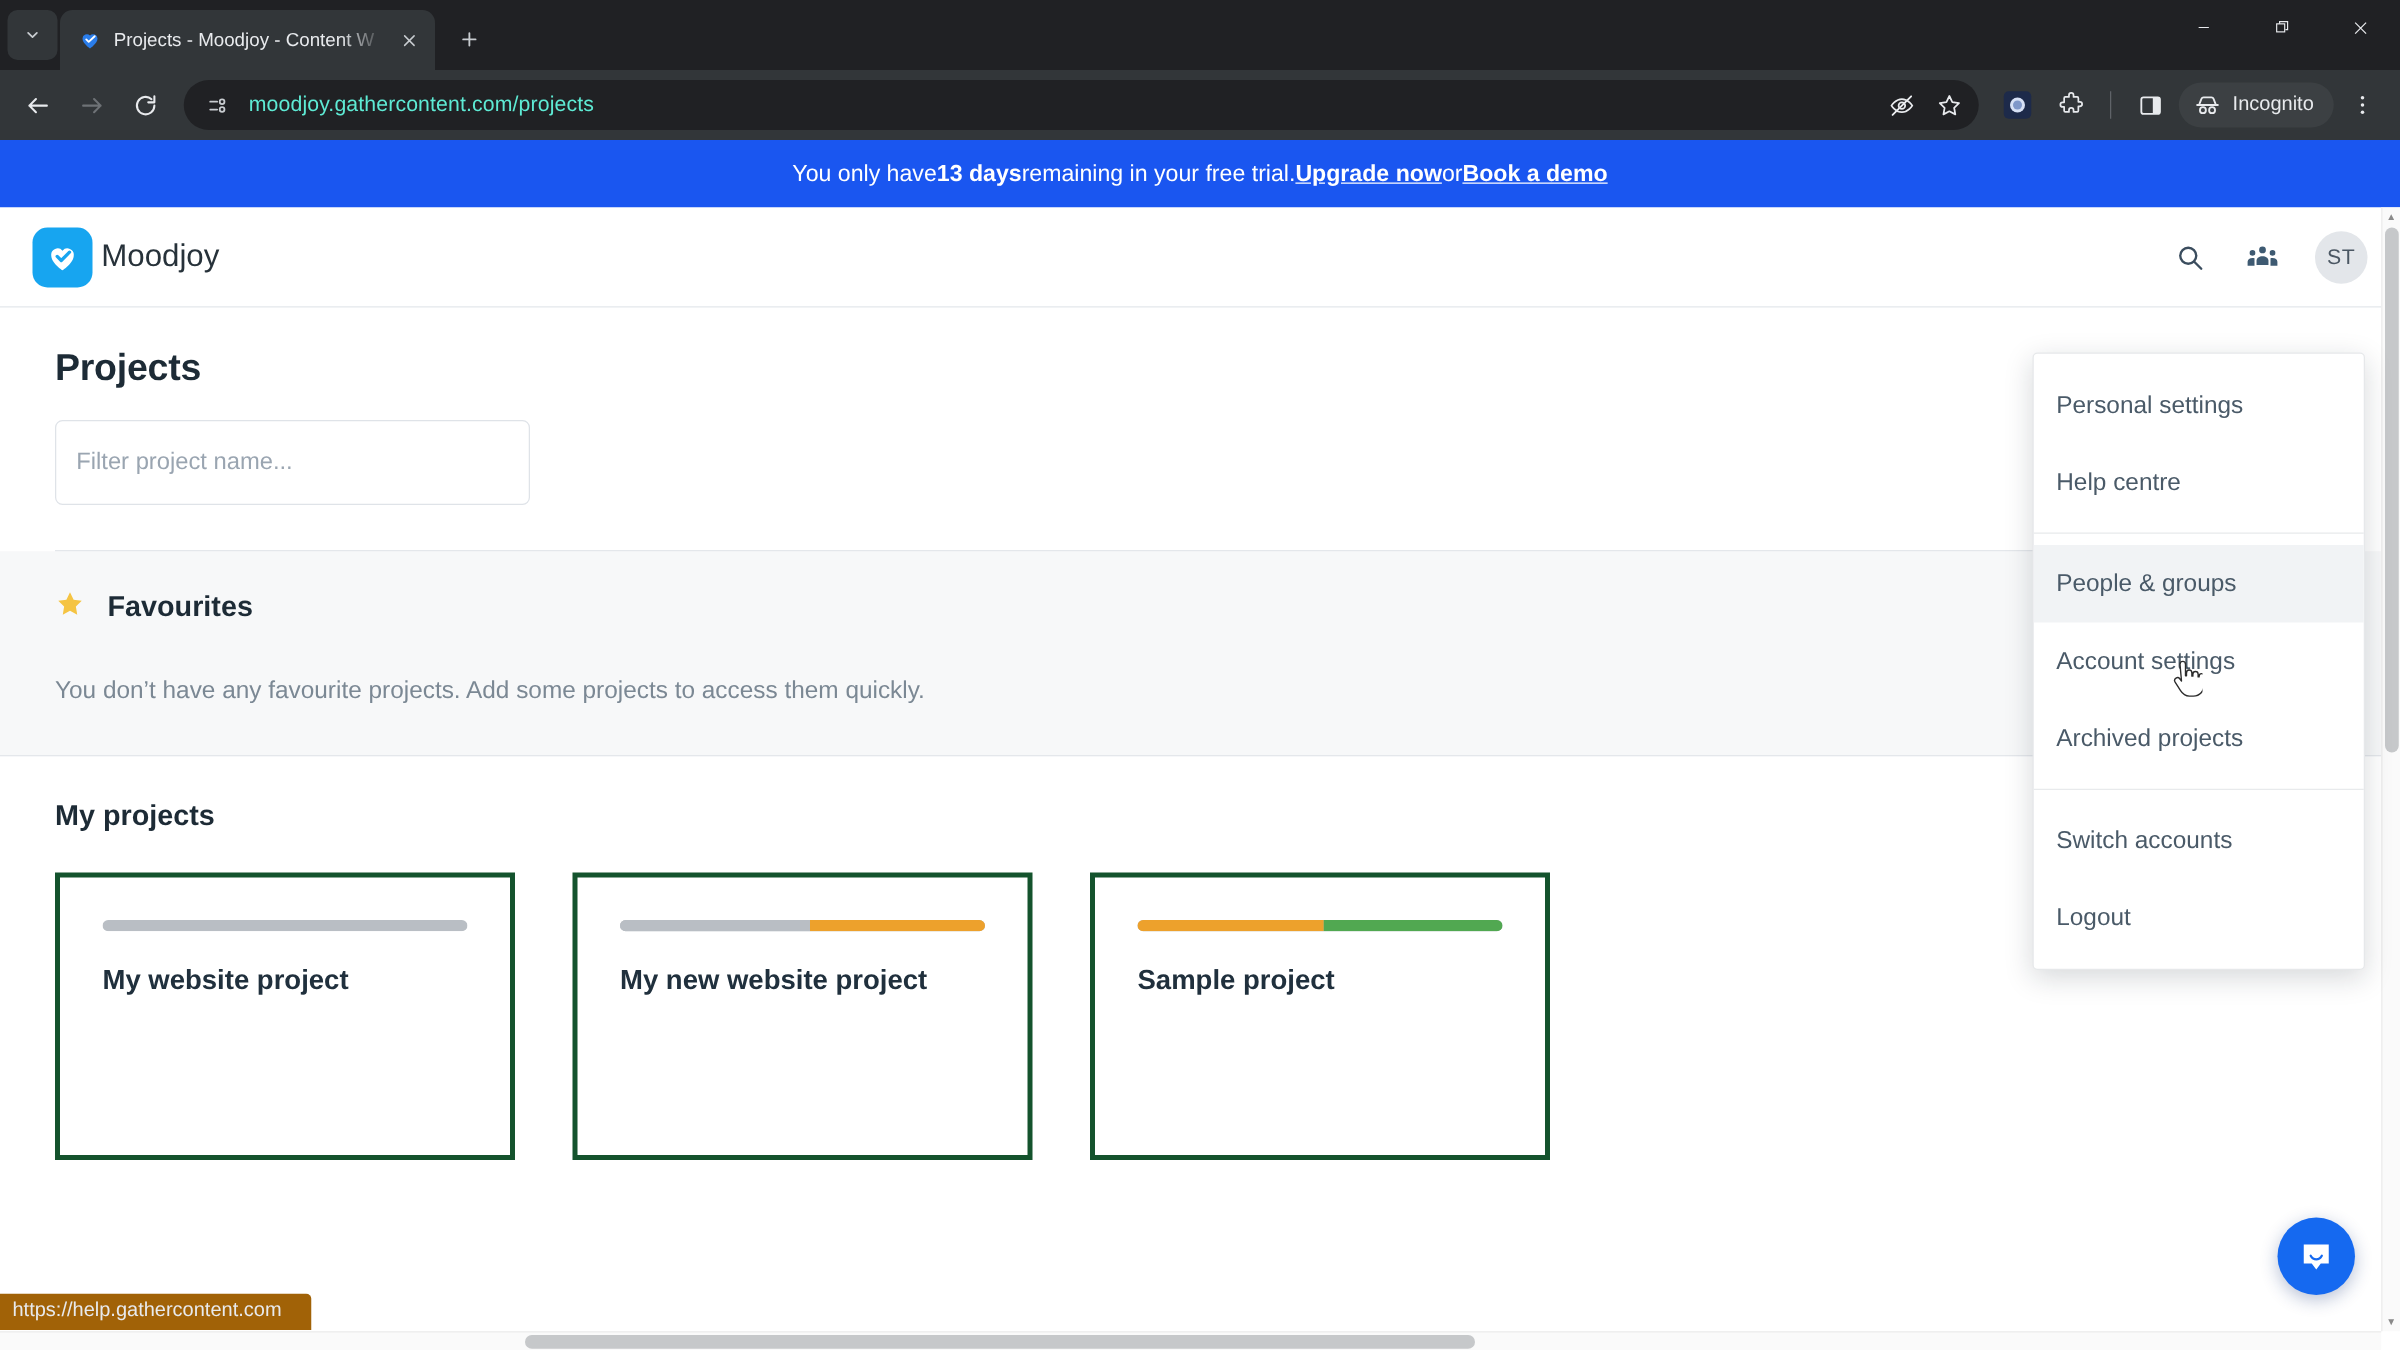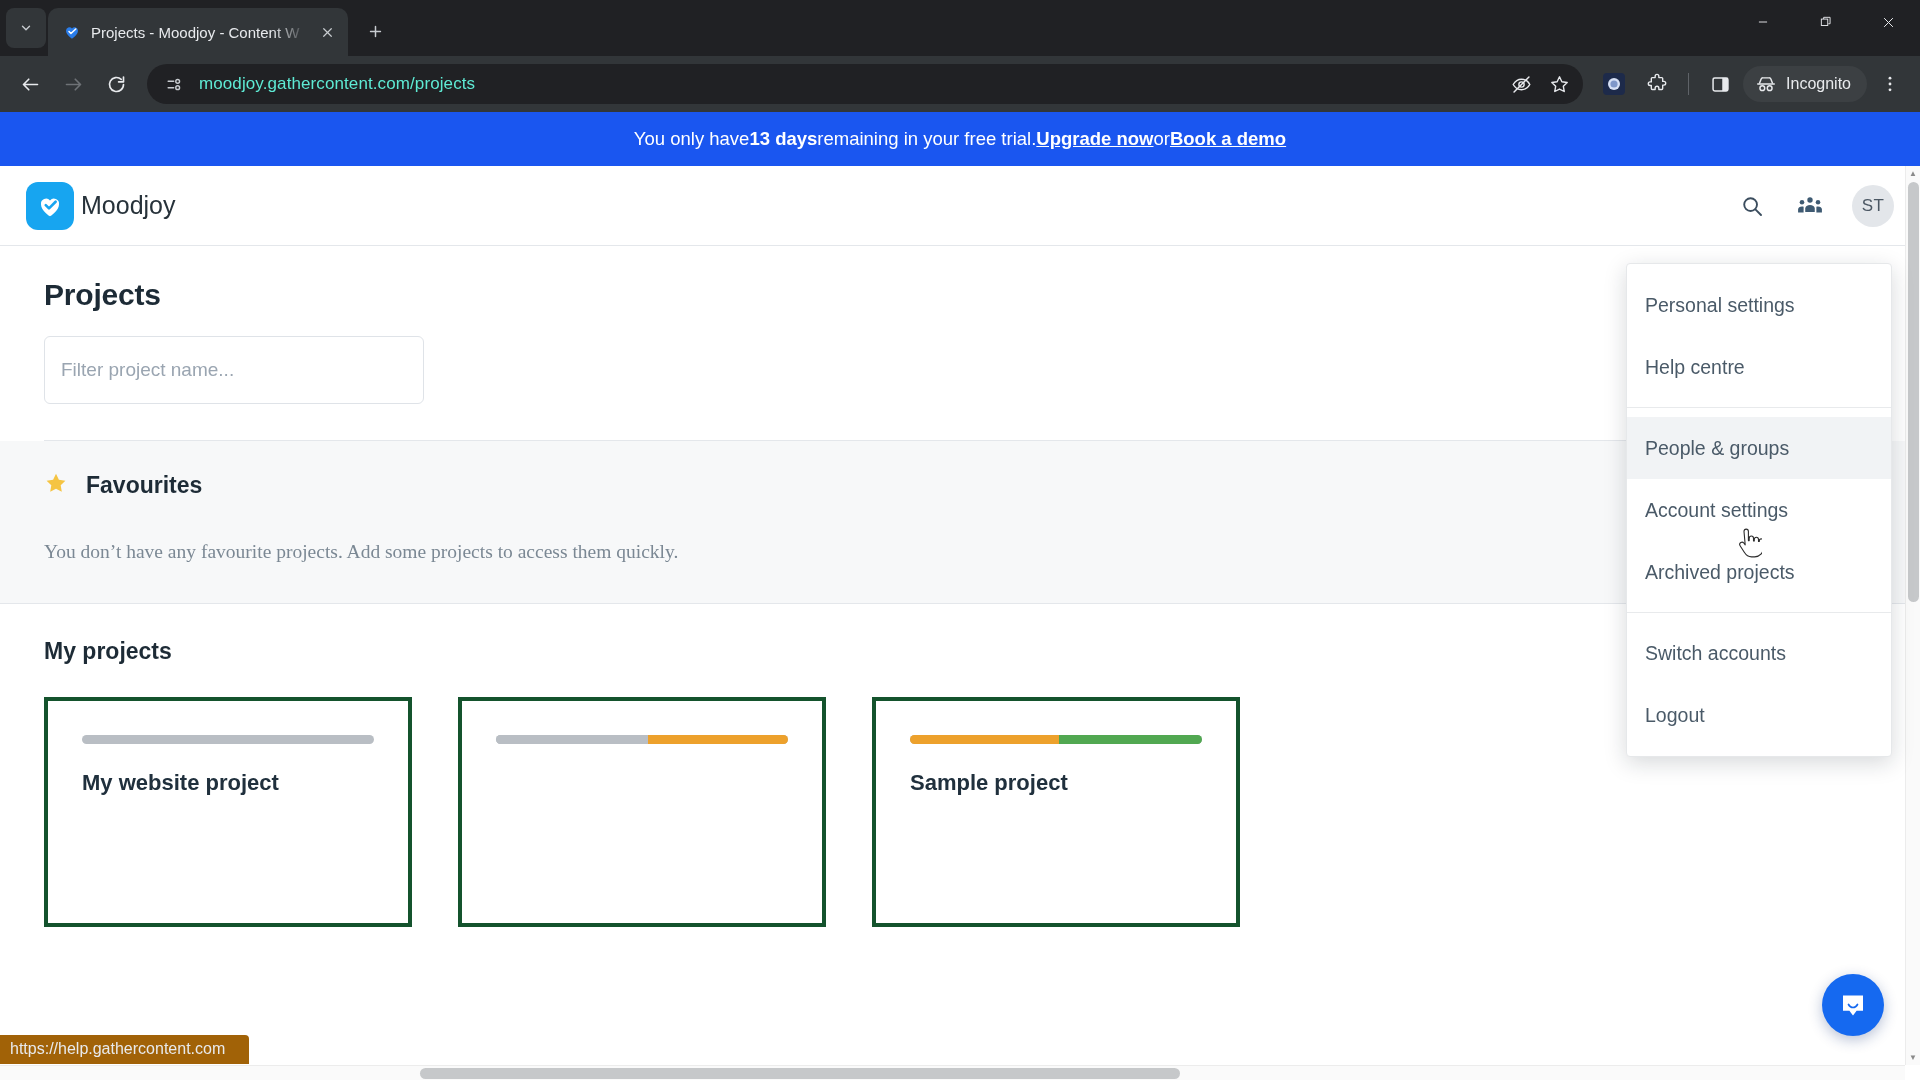--- a/index.html
+++ b/index.html
@@ -128,21 +128,21 @@
     position: absolute; right: 44px; top: 40px;
     font-size: 19px; color: #5b6b7a;
   }
   .section-rule { border-top: 1px solid #e4e7eb; margin-top: 36px; }
 
   
   .favourites { background: #f7f8f9; padding: 30px 44px 40px 44px; border-bottom: 1px solid #e4e7eb; }
   .fav-head { display: flex; align-items: center; gap: 18px; }
   .star-icon { color: #f5c443; font-size: 26px; line-height: 1; }
   .fav-title { font-size: 23px; color: #1d2b36; font-weight: 600; }
-  .fav-empty { margin-top: 42px; font-size: 19.5px; color: #7b8894; font-family: Liberation Serif, serif; }
+  .fav-empty { margin-top: 42px; font-size: 19.5px; color: #7b8894; }
 
   
   .my-projects { padding: 34px 44px 0 44px; }
   .mp-title { font-size: 23px; color: #1d2b36; font-weight: 600; }
   .cards { margin-top: 32px; display: flex; gap: 46px; }
   .card {
     width: 368px; height: 230px; background: #fff;
     border: 4px solid #14532d; border-radius: 0;
     padding: 34px 34px 0 34px;
   }
@@ -162,21 +162,21 @@
     background: #c6c8ca; border-radius: 6px;
   }
   .hscroll {
     position: absolute; left: 0; right: 15px; bottom: 0; height: 15px; background: #fafafa;
     border-top: 1px solid #ececec;
   }
   .hscroll .thumb { position: absolute; left: 420px; top: 2px; height: 11px; width: 760px; background: #c6c8ca; border-radius: 6px; }
 
   
   .menu {
-    position: absolute; right: 28px; top: 151px; width: 266px;
+    position: absolute; right: 28px; top: 170px; width: 266px;
     background: #fff; border: 1px solid #e6e8ea; border-radius: 4px;
     box-shadow: 0 6px 22px rgba(20,30,40,.17);
     padding: 10px 0; z-index: 40;
   }
   .menu-item {
     height: 62px; display: flex; align-items: center; padding: 0 18px;
     font-size: 19.5px; color: #4a5a68;
   }
   .menu-item.active { background: #f1f3f5; }
   .menu-sep { height: 1px; background: #e8eaec; margin: 9px 0; }
@@ -407,20 +407,21 @@
             <div class="progress">
               <span style="width: 100%; background: rgb(185, 190, 196);"></span>
             </div>
             <div class="card-title">My website project</div>
           </div>
           <div class="card">
             <div class="progress">
               <span style="width: 52%; background: rgb(185, 190, 196);"></span>
               <span style="width: 48%; background: rgb(237, 161, 44);"></span>
             </div>
+            <div class="card-title">My new website project</div>
           </div>
           <div class="card">
             <div class="progress">
               <span style="width: 51%; background: rgb(237, 161, 44);"></span>
               <span style="width: 49%; background: rgb(81, 168, 81);"></span>
             </div>
             <div class="card-title">Sample project</div>
           </div>
         </div>
     </div>

